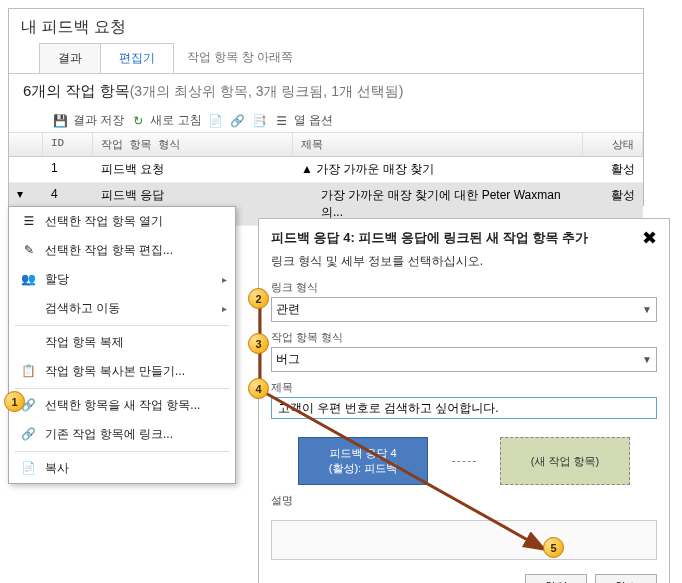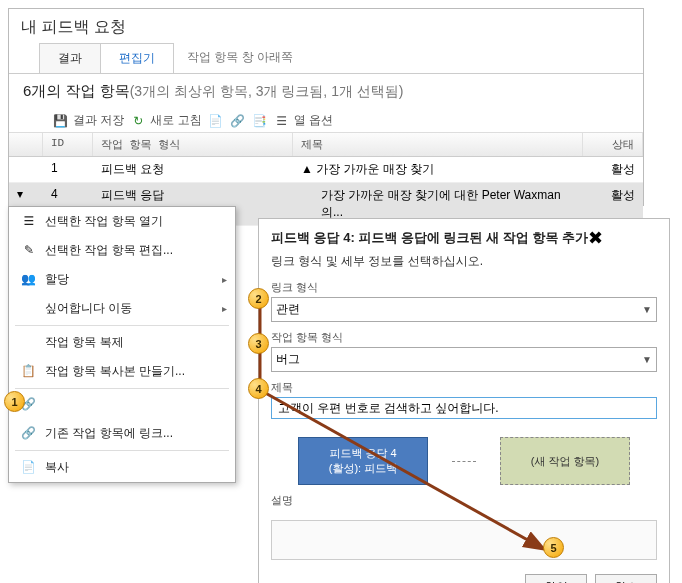--- a/index.html
+++ b/index.html
@@ -29,21 +29,21 @@
 
 .ctx { position: absolute; top: 206px; left: 8px; width: 228px; background: #fff; border: 1px solid #aaa; box-shadow: 2px 2px 6px rgba(0,0,0,0.25); z-index: 5; }
 .ctx-item { display: flex; align-items: center; padding: 6px 8px 6px 10px; color: #222; }
 .ctx-item .ic { width: 20px; height: 16px; display: inline-block; margin-right: 6px; text-align: center; }
 .ctx-sep { border-top: 1px solid #ddd; margin: 2px 6px; }
 .ctx-item.sub::after { content: "▸"; margin-left: auto; color: #666; font-size: 10px; }
 
 .callout { position: absolute; width: 21px; height: 21px; border-radius: 50%; background: radial-gradient(circle at 30% 30%, #ffe08a, #f5a500); color: #3b2a00; font-weight: bold; font-size: 11px; display: flex; align-items: center; justify-content: center; border: 1px solid #c07c00; z-index: 20; }
 
 .dialog { position: absolute; top: 218px; left: 258px; width: 412px; background: #fff; border: 1px solid #bbb; z-index: 3; }
-.dlg-head { display: flex; padding: 10px 12px 4px; }
+.dlg-head { display: flex; justify-content: space-between; padding: 10px 12px 4px; }
 .dlg-head h3 { font-size: 13px; font-weight: bold; color: #222; }
 .close { font-size: 18px; cursor: pointer; line-height: 1; }
 .dlg-sub { padding: 2px 12px 8px; color: #333; }
 .field { padding: 2px 12px 6px; }
 .field label { display: block; color: #555; font-size: 11px; margin-bottom: 2px; }
 .select { display: flex; align-items: center; border: 1px solid #aaa; padding: 3px 4px; background: #fff; font-size: 12px; }
 .select .caret { margin-left: auto; font-size: 10px; color: #555; }
 .input { width: 100%; border: 1px solid #5aa7e0; padding: 3px 6px; font-size: 12px; background: #fff; }
 
 .diagram { display: flex; gap: 24px; justify-content: center; align-items: center; padding: 12px 12px 6px; }
@@ -121,34 +121,35 @@
   <div class="ctx-item">
       <span class="ic">✎</span>
       <span>선택한 작업 항목 편집...</span>
     </div>
   <div class="ctx-item sub">
       <span class="ic">👥</span>
       <span>할당</span>
     </div>
   <div class="ctx-item sub">
       <span class="ic"></span>
-      <span>싶어합니다 이동</span>
+      <span>검색하고 이동</span>
     </div>
   <div class="ctx-sep"></div>
   <div class="ctx-item">
       <span class="ic"></span>
       <span>작업 항목 복제</span>
     </div>
   <div class="ctx-item">
       <span class="ic">📋</span>
       <span>작업 항목 복사본 만들기...</span>
     </div>
   <div class="ctx-sep"></div>
   <div class="ctx-item">
       <span class="ic">🔗</span>
+      <span>선택한 항목을 새 작업 항목...</span>
     </div>
   <div class="ctx-item">
       <span class="ic">🔗</span>
       <span>기존 작업 항목에 링크...</span>
     </div>
   <div class="ctx-sep"></div>
   <div class="ctx-item">
       <span class="ic">📄</span>
       <span>복사</span>
     </div>

